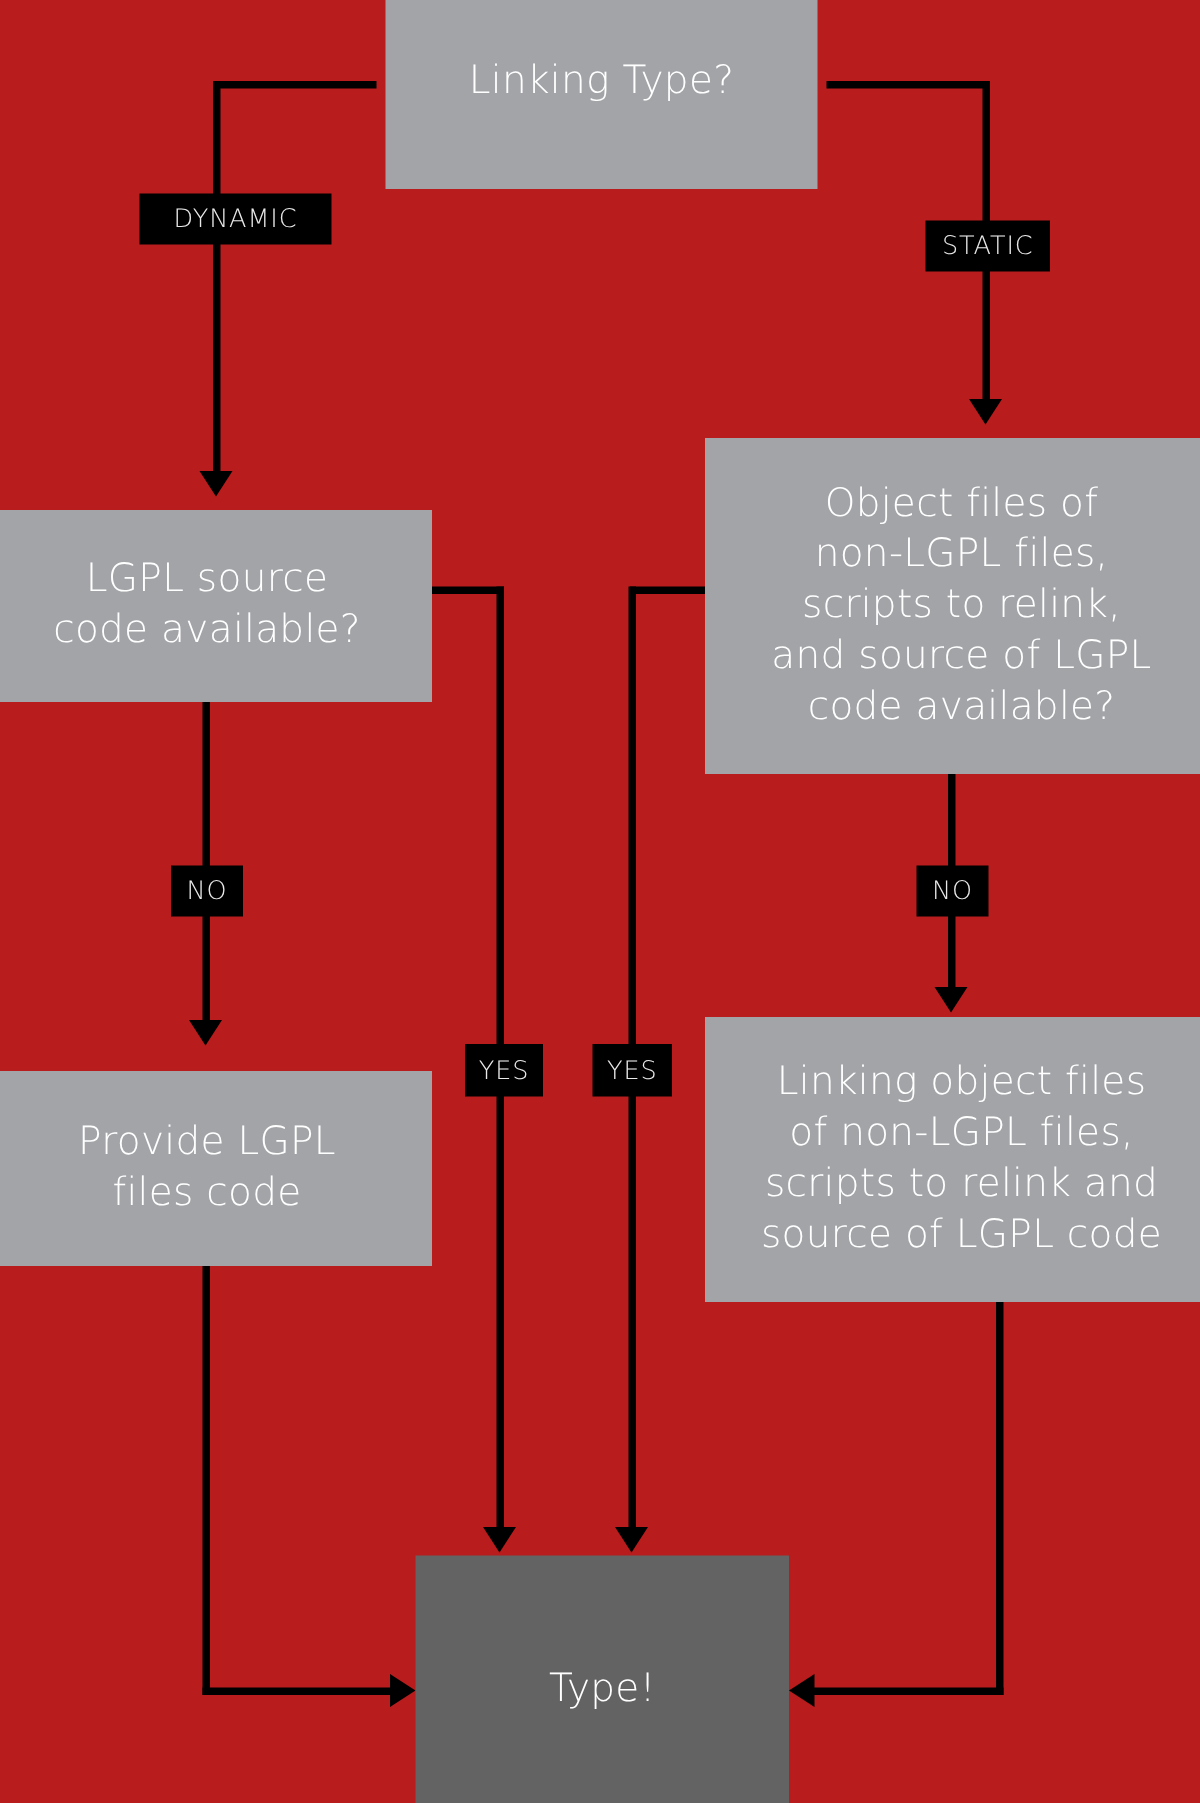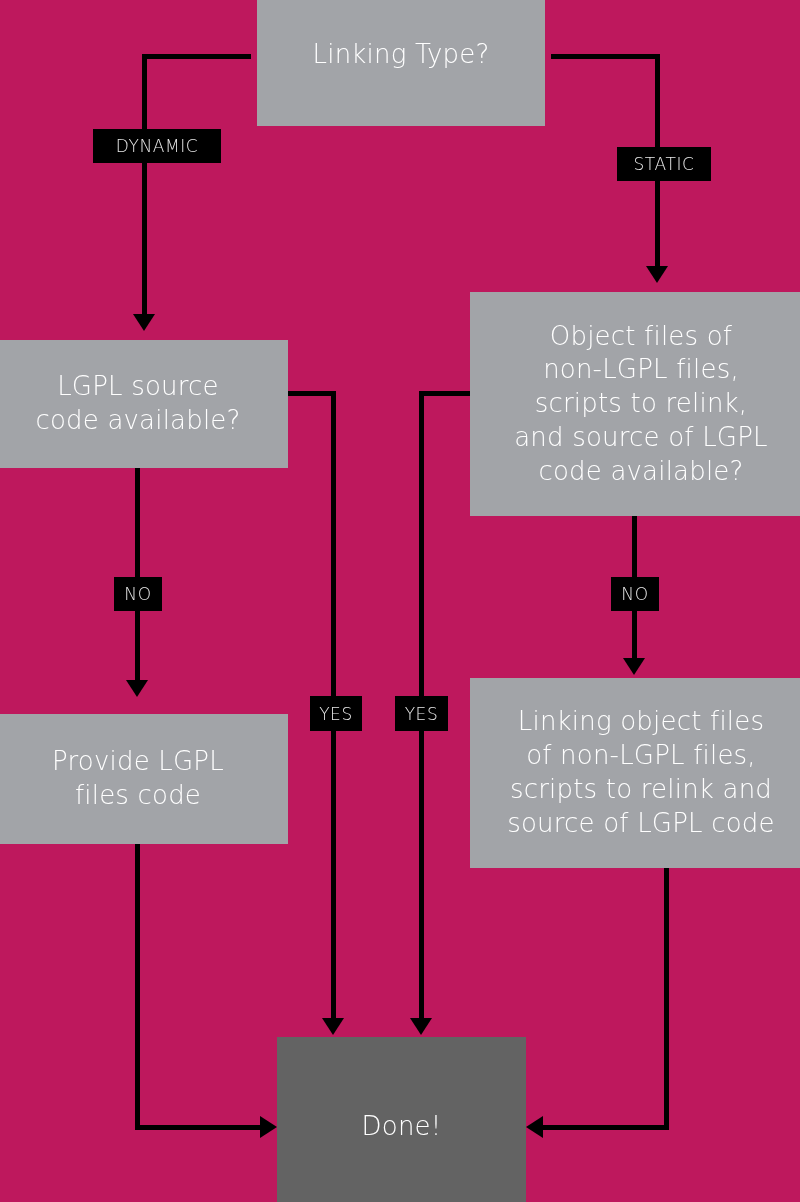--- a/index.html
+++ b/index.html
@@ -4,21 +4,21 @@
 <style>
   html, body {
     margin: 0;
     padding: 0;
     background: #4d6670;
   }
   #canvas {
     position: relative;
     width: 800px;
     height: 1202px;
-    background: #be185d;
+    background: #b91c1c;
     overflow: hidden;
     font-family: "DejaVu Sans", "Liberation Sans", sans-serif;
   }
   .node {
     position: absolute;
     box-sizing: border-box;
     display: flex;
     align-items: center;
     justify-content: center;
     text-align: center;
@@ -97,21 +97,21 @@
   <div class="arrow down" style="left:133px; top:314px;"></div>
 
   <div class="edge-label" style="left:93px; top:129px; width:128px; height:34px;">
     <span>DYNAMIC</span>
   </div>
 
   <div class="ln h" style="left:551px; top:54px; width:109px;"></div>
   <div class="ln v" style="left:655px; top:54px; height:216px;"></div>
   <div class="arrow down" style="left:646px; top:266px;"></div>
 
-  <div class="edge-label" style="left:617px; top:147px; width:94px; height:34px;">
+  <div class="edge-label" style="left:617px; top:147px; width:83px; height:34px;">
     <span>STATIC</span>
   </div>
 
   <div class="node" style="left:-12px; top:340px; width:300px; height:128px;">
     <span class="txt">LGPL source
 code available?</span>
   </div>
 
   <div class="node" style="left:470px; top:292px; width:342px; height:224px;">
     <span class="txt">Object files of
@@ -161,16 +161,16 @@
 
   <div class="ln v" style="left:135px; top:844px; height:286px;"></div>
   <div class="ln h" style="left:135px; top:1125px; width:128px;"></div>
   <div class="arrow right" style="left:260px; top:1116px;"></div>
 
   <div class="ln v" style="left:664px; top:868px; height:262px;"></div>
   <div class="ln h" style="left:540px; top:1125px; width:129px;"></div>
   <div class="arrow left" style="left:526px; top:1116px;"></div>
 
   <div class="node terminal" style="left:277px; top:1037px; width:249px; height:180px;">
-    <span class="txt">Done!</span>
+    <span class="txt">Type!</span>
   </div>
 
 </div>
 
 </body></html>

